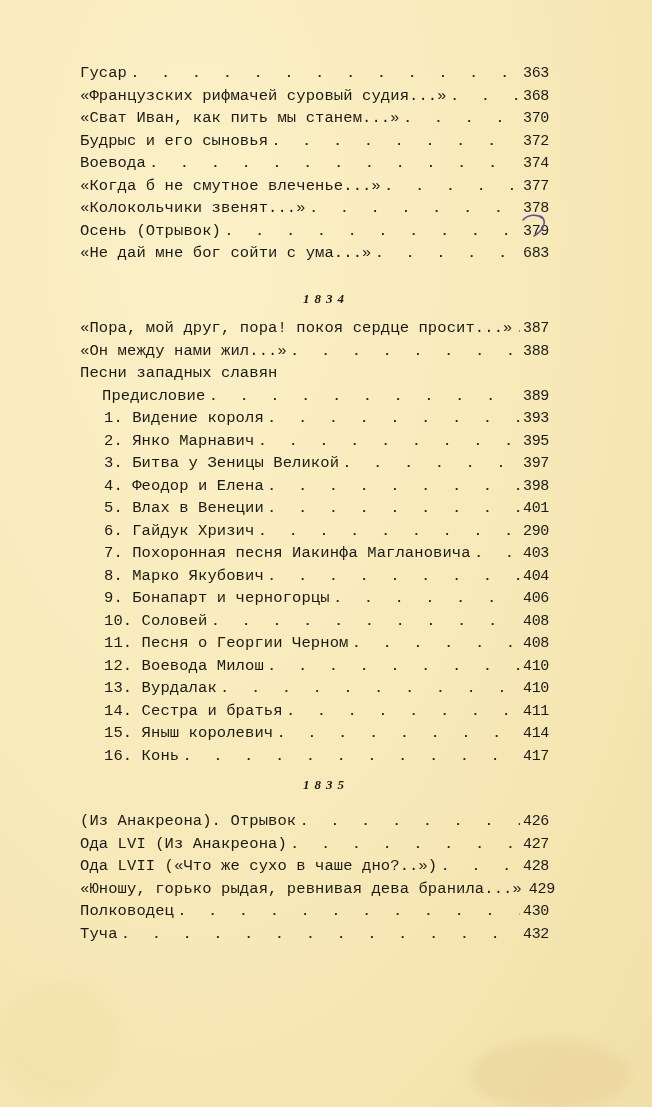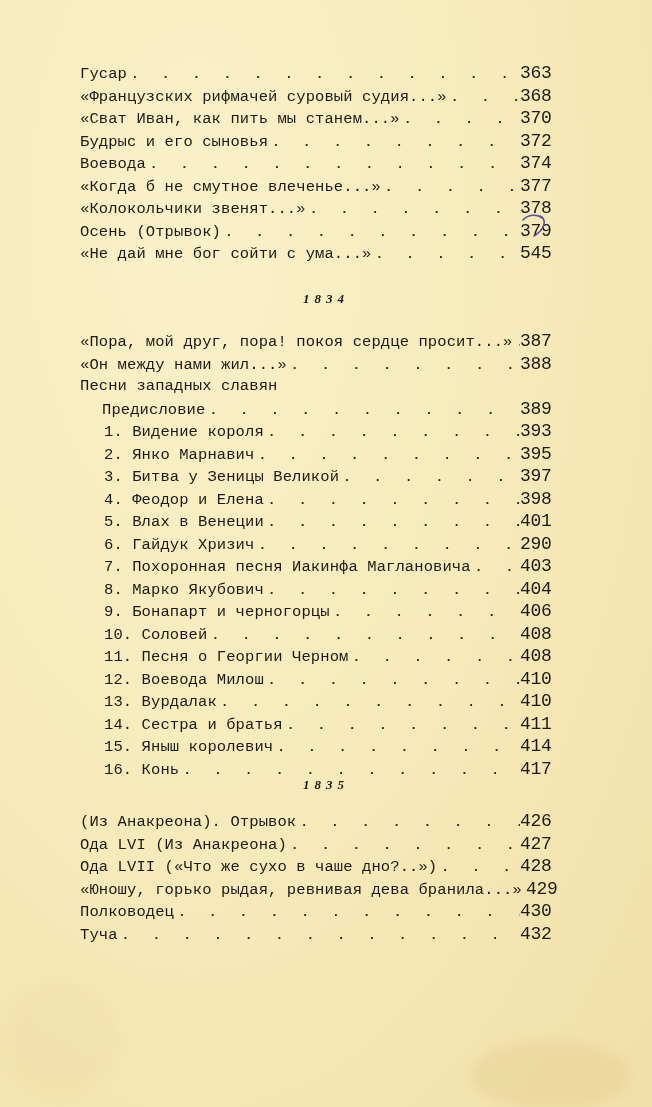--- a/index.html
+++ b/index.html
@@ -17,21 +17,21 @@
       position: relative; height: 22.5px; line-height: 22.5px;
       font-size: 15.5px; display: flex; align-items: baseline;
       white-space: nowrap;
     }
     .row .title { flex: 0 0 auto; padding-right: 4px; letter-spacing: 0.1px; }
     .row .dots {
       flex: 1 1 auto; overflow: hidden; letter-spacing: 7.6px;
       font-weight: bold; color: #26231a; font-size: 13px;
     }
     .row .page-num {
-      flex: 0 0 auto; width: 32px; text-align: left; font-size: 18px;
+      flex: 0 0 auto; width: 32px; text-align: center; font-size: 15px;
       letter-spacing: -0.3px;
     }
     .row.indent1 { padding-left: 22px; }
     .row.indent2 { padding-left: 24px; }
     .row.heading .title { padding-right: 0; }
     .year {
       position: absolute; left: 0; width: 652px; text-align: center;
       font-style: italic; font-weight: bold; font-size: 13px; letter-spacing: 5px;
     }
     .folio {
@@ -85,26 +85,26 @@
         <span class="page-num">378</span>
       </div>
       <div class="row">
         <span class="title">Осень (Отрывок)</span>
         <span class="dots">. . . . . . . . . . . . . . . . . . . . . . . . . . . . . . . . . . . .</span>
         <span class="page-num">379</span>
       </div>
       <div class="row">
         <span class="title">«Не дай мне бог сойти с ума...»</span>
         <span class="dots">. . . . . . . . . . . . . . . . . . . . . . . . . . . . . . . . . . . .</span>
-        <span class="page-num">545</span>
+        <span class="page-num">683</span>
       </div>
     </div>
 
   <div class="year" style="top:291px;">1834</div>
-  <div class="section" id="sec1" style="top:330px;">
+  <div class="section" id="sec1" style="top:317px;">
       <div class="row">
         <span class="title">«Пора, мой друг, пора! покоя сердце просит...»</span>
         <span class="dots">. . . . . . . . . . . . . . . . . . . . . . . . . . . . . . . . . . . .</span>
         <span class="page-num">387</span>
       </div>
       <div class="row">
         <span class="title">«Он между нами жил...»</span>
         <span class="dots">. . . . . . . . . . . . . . . . . . . . . . . . . . . . . . . . . . . .</span>
         <span class="page-num">388</span>
       </div>

